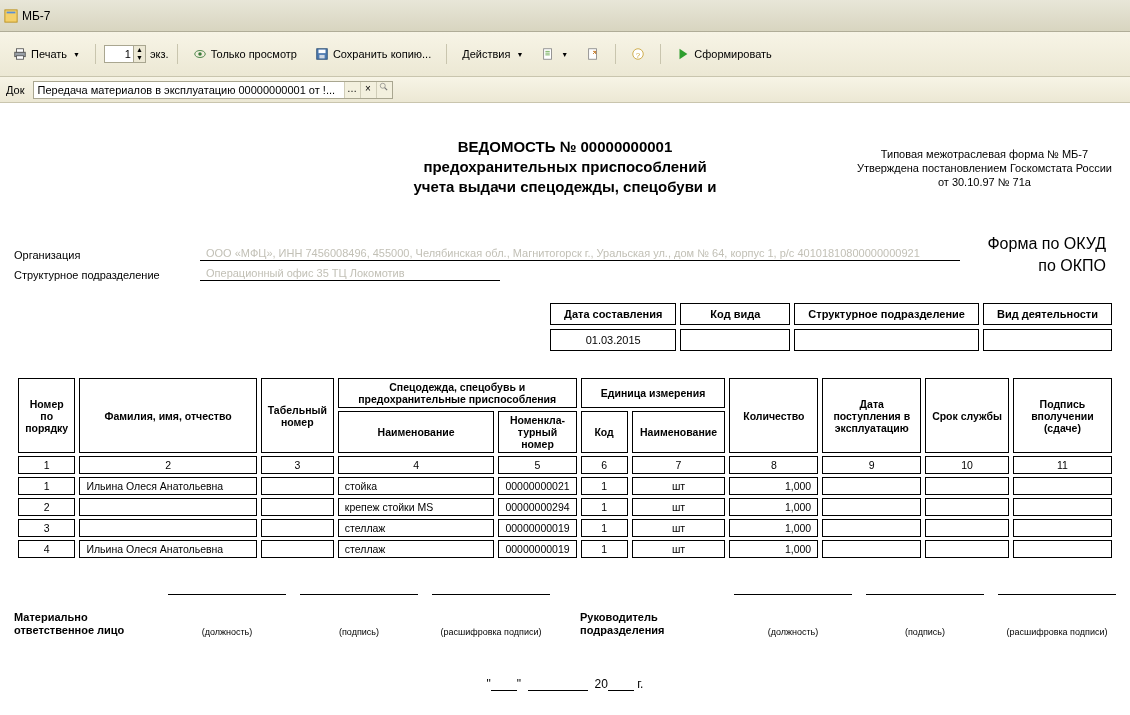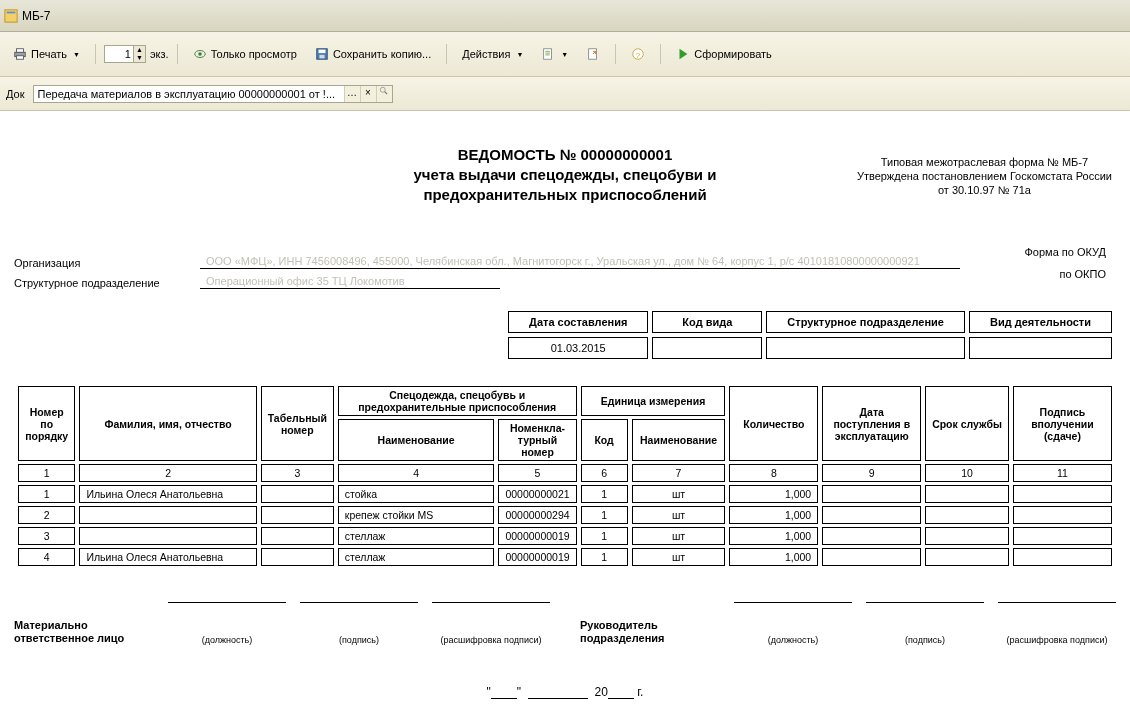--- a/index.html
+++ b/index.html
@@ -56,21 +56,21 @@
   .spinner-btns div {
     width: 12px; height: 8px; font-size: 7px; line-height: 7px; text-align: center;
     border-left: 1px solid #a9a690; cursor: pointer; background: #ece8d4;
   }
   .dropdown-arrow {
     font-size: 7px; margin-left: 2px;
   }
   .docbar {
     background: linear-gradient(#f7f4e6, #ece8d4);
     border-bottom: 1px solid #c9c5ae;
-    height: 34px;
+    height: 26px;
     display: flex;
     align-items: center;
     padding: 0 6px;
     gap: 8px;
   }
   .docfield {
     flex: 0 0 360px;
     display: flex; align-items: center;
     border: 1px solid #a9a690;
     background: #fff;
@@ -105,21 +105,21 @@
   }
   .codes-box {
     position: absolute;
     right: 18px;
     top: 110px;
     display: flex;
     align-items: flex-start;
   }
   .codes-labels {
     text-align: right;
-    font-size: 11px;
+    font-size: 16px;
     padding-top: 20px;
     padding-right: 6px;
   }
   .codes-labels div { height: 22px; line-height: 22px; }
   .codes-table {
     border-collapse: collapse;
   }
   .codes-table th, .codes-table td {
     border: 1px solid #000;
     font-size: 11px;
@@ -140,21 +140,21 @@
   .meta-table {
     margin-top: 18px;
     margin-left: auto;
     border-collapse: separate;
     border-spacing: 4px 4px;
   }
   .meta-table th, .meta-table td {
     border: 1px solid #000;
     font-size: 11px;
     text-align: center;
-    padding: 4px 20px;
+    padding: 4px 13px;
     min-width: 110px;
   }
   .main-table {
     width: 100%;
     border-collapse: separate;
     border-spacing: 4px 3px;
     margin-top: 20px;
     table-layout: fixed;
   }
   .main-table th, .main-table td {
@@ -297,22 +297,22 @@
 <div class="page">
 
   <div class="form-header-right">
     <div>Типовая межотраслевая форма № МБ-7</div>
     <div>Утверждена постановлением Госкомстата России</div>
     <div>от 30.10.97 № 71а</div>
   </div>
 
   <div class="doc-title">
     <div>ВЕДОМОСТЬ № 00000000001</div>
+    <div>предохранительных приспособлений</div>
     <div>учета выдачи спецодежды, спецобуви и</div>
-    <div>предохранительных приспособлений</div>
   </div>
 
   <div class="codes-box">
     <div class="codes-labels">
       <div>Форма по ОКУД</div>
       <div>по ОКПО</div>
     </div>
   </div>
 
   <div class="org-block">

